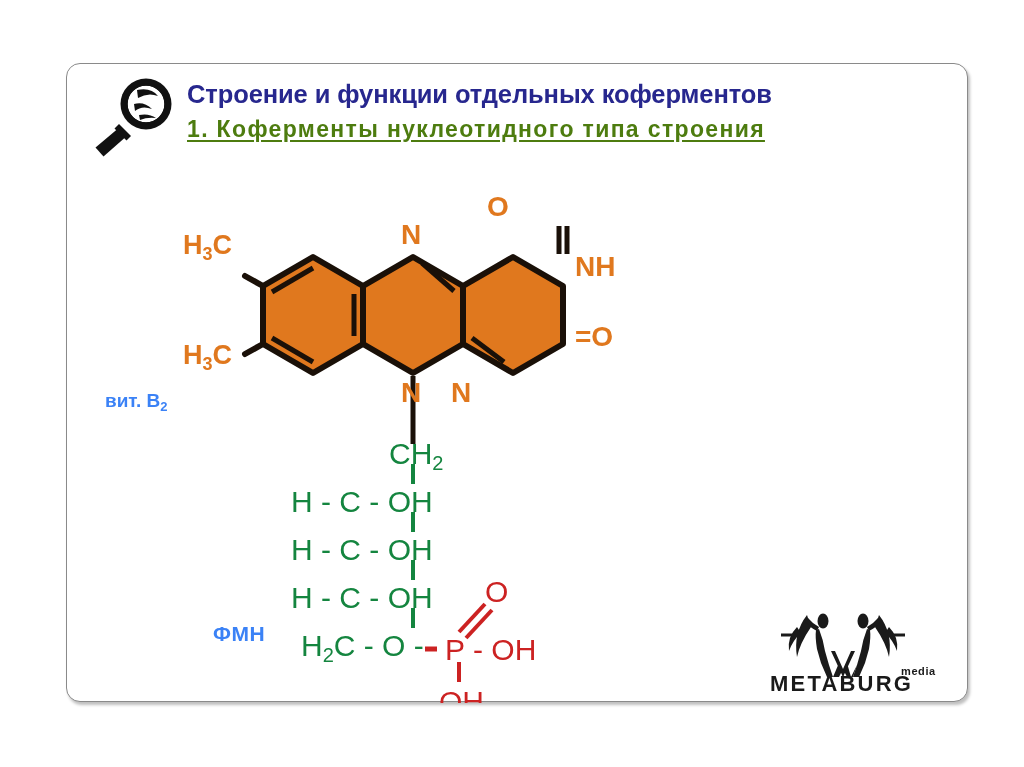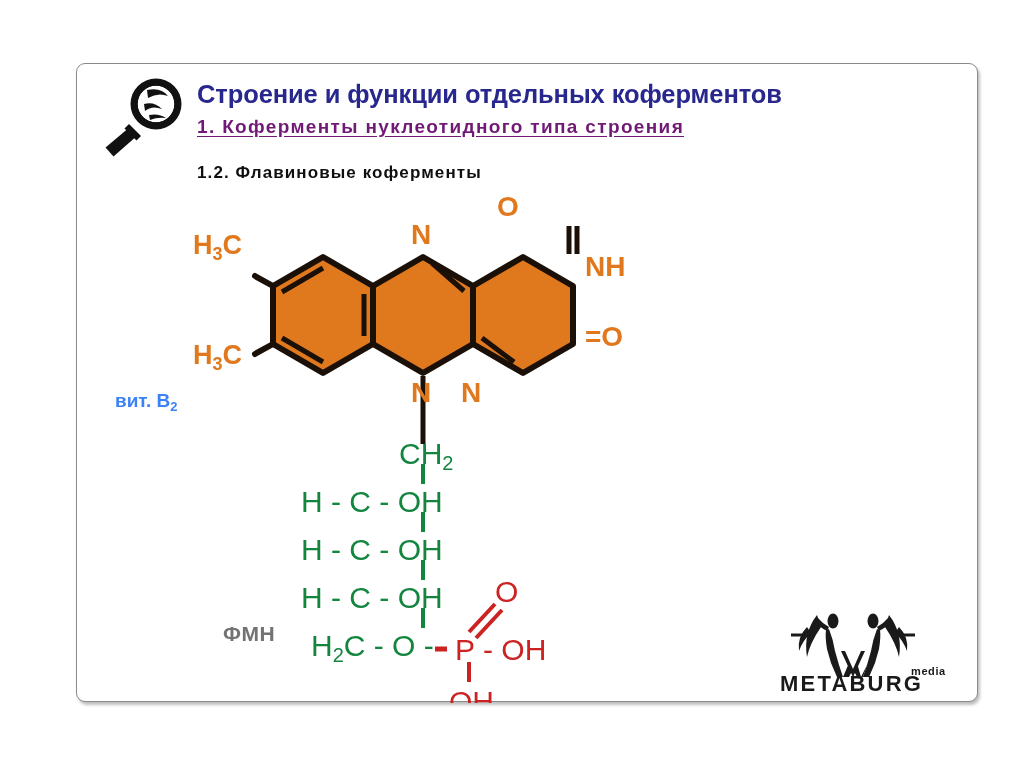--- a/index.html
+++ b/index.html
@@ -11,43 +11,42 @@
   }
   #root { position: relative; width: 1024px; height: 767px; background: #fff; }
 
   
   .slide-frame {
     position: absolute;
     left: 66px; top: 63px;
     width: 902px; height: 639px;
     background: #ffffff;
     border: 1px solid #8a8a8a;
-    border-radius: 9px;
+    border-radius: 14px;
     box-shadow: 2px 3px 3px rgba(0,0,0,0.25);
-    margin-left: 10px;
   }
 
   
   .magnifier { position: absolute; left: 23px; top: 10px; width: 86px; height: 84px; }
 
   .title {
     position: absolute;
     left: 120px; top: 16px;
     width: 760px;
     color: #27278e;
     font-size: 25.5px;
     font-weight: bold;
     letter-spacing: -0.1px;
     white-space: nowrap;
   }
   .subtitle {
     position: absolute;
     left: 120px; top: 52px;
-    color: #701a75;
-    font-size: 19px;
+    color: #4d7c0f;
+    font-size: 23px;
     font-weight: bold;
     letter-spacing: 1.35px;
     text-decoration: underline;
     text-underline-offset: 3px;
     white-space: nowrap;
   }
   .subsubtitle {
     position: absolute;
     left: 120px; top: 99px;
     color: #0f0f0f;
@@ -67,21 +66,21 @@
     color: #3b82f6;
     font-size: 19px;
     font-weight: bold;
     white-space: nowrap;
   }
   .vit-label sub { font-size: 13px; vertical-align: -0.28em; }
 
   .fmn-label {
     position: absolute;
     left: 146px; top: 558px;
-    color: #737373;
+    color: #3b82f6;
     font-size: 21px;
     font-weight: bold;
     letter-spacing: 0.5px;
     white-space: nowrap;
   }
 
   
   .logo { position: absolute; left: 700px; top: 543px; width: 180px; height: 88px; }
 </style>
 </head>
@@ -102,21 +101,20 @@
       <circle cx="56" cy="30" r="18.5" fill="#ffffff"></circle>
 
       <path d="M47 16 Q61 13 68 22 Q58 18 48 24 Z" fill="#111111"></path>
       <path d="M44 30 Q54 27 62 35 Q52 31 45 37 Z" fill="#111111"></path>
       <path d="M49 41 Q59 39 66 44 Q57 43 50 46 Z" fill="#111111"></path>
       <circle cx="56" cy="30" r="19.5" fill="none" stroke="#111111" stroke-width="2.4"></circle>
     </svg>
 
     <div class="title">Строение и функции отдельных коферментов</div>
     <div class="subtitle">1. Коферменты нуклеотидного типа строения</div>
-    <div class="subsubtitle">1.2. Флавиновые коферменты</div>
 
     <svg class="structure" viewBox="0 0 902 639">
 
       <g>
 
         <polygon points="196,222 246,193 296,222 296,280 246,309 196,280" fill="#e0781e" stroke="#1a1008" stroke-width="6" stroke-linejoin="round"></polygon>
 
         <polygon points="296,222 346,193 396,222 396,280 346,309 296,280" fill="#e0781e" stroke="#1a1008" stroke-width="6" stroke-linejoin="round"></polygon>
 
         <polygon points="396,222 446,193 496,222 496,280 446,309 396,280" fill="#e0781e" stroke="#1a1008" stroke-width="6" stroke-linejoin="round"></polygon>

